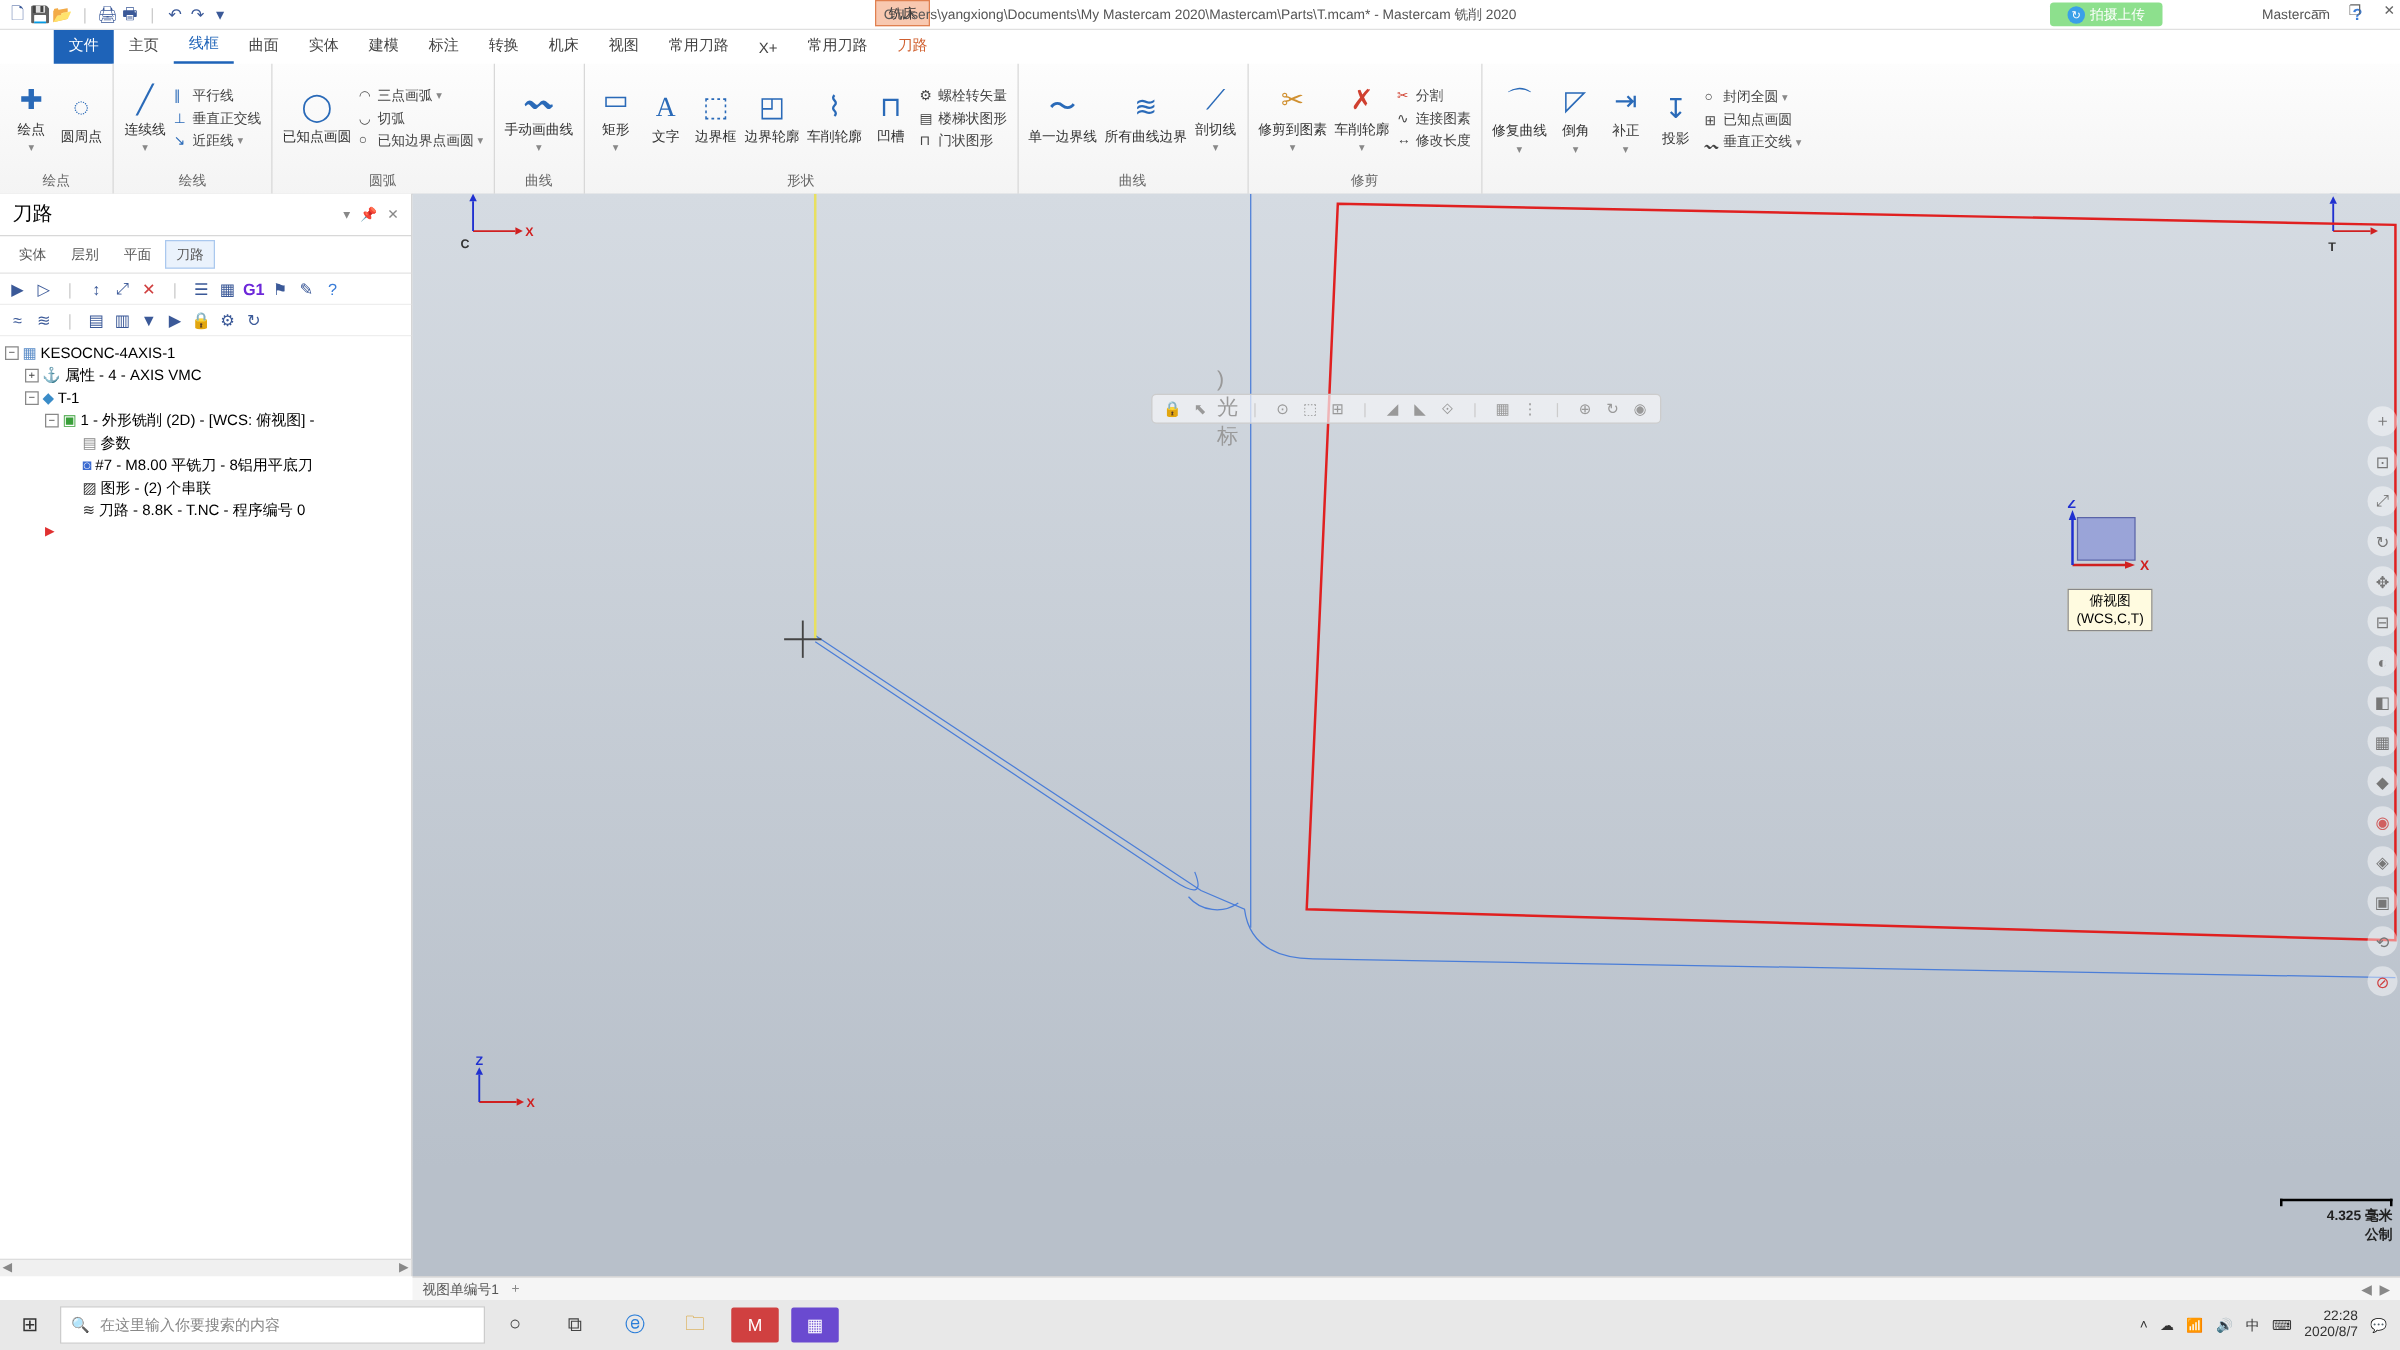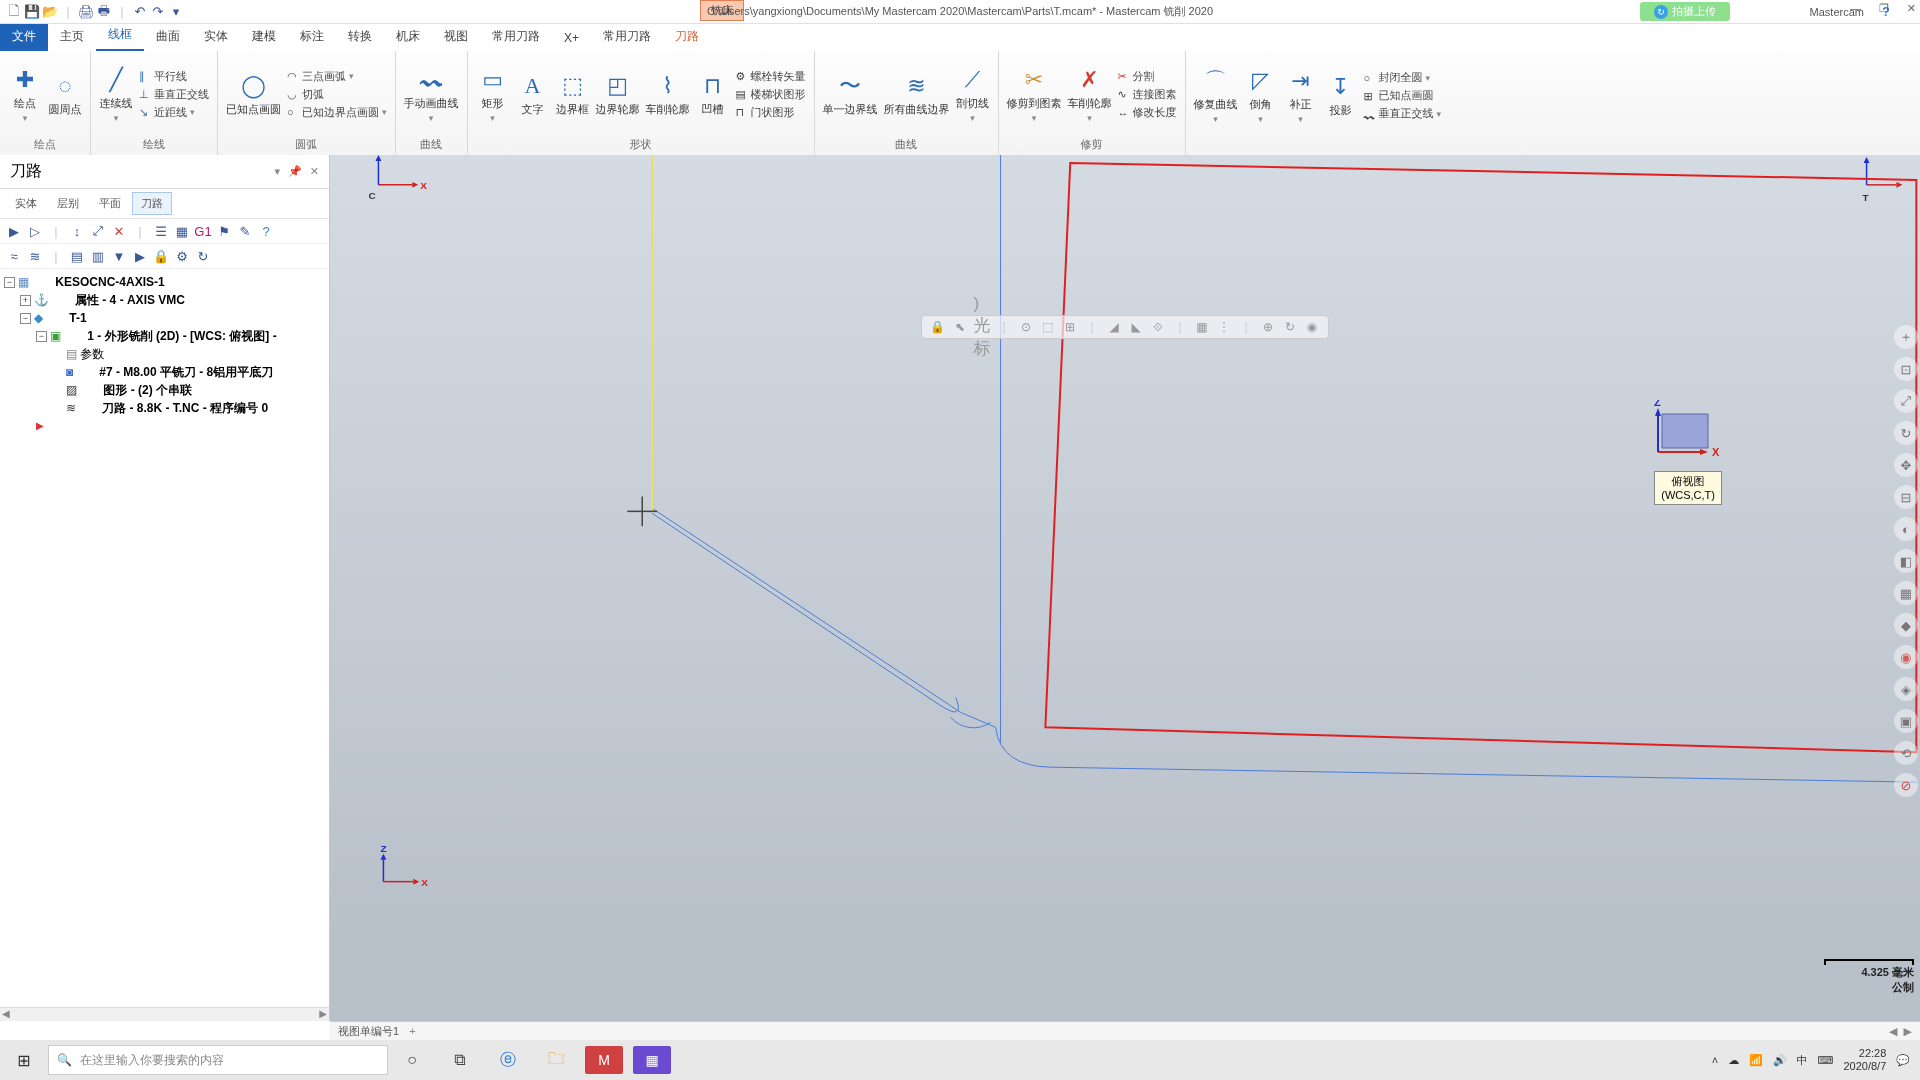--- a/index.html
+++ b/index.html
@@ -11,21 +11,21 @@
 .titlebar .qat span { width: 16px; height: 16px; display: inline-flex; align-items: center; justify-content: center; font-size: 13px; color: #3b5998; }
 .titlebar .center { position: absolute; left: 50%; transform: translateX(-50%); }
 .titlebar .context-tab { position: absolute; left: 700px; top:0; background:#f8c8b0; border:1px solid #e08050; padding: 2px 10px; font-size:11px; color:#333; }
 .titlebar .wincontrols { position: absolute; right: 4px; top: 2px; display: flex; gap: 18px; font-size: 11px; color: #666; }
 .titlebar .upload { position:absolute; right: 190px; top:2px; background:#8de08d; color:#fff; padding:2px 14px; font-size:11px; border-radius:3px; display:flex; align-items:center; gap:4px;}
 .titlebar .upload .ico{ width:14px;height:14px;background:#3aa0e8;border-radius:50%; display:inline-flex;align-items:center;justify-content:center;font-size:9px;}
 .titlebar .brand { position:absolute; right:56px; font-size:11px; color:#555;}
 .titlebar .help-icon{position:absolute; right:8px; color:#3b7dd8; font-weight:bold; font-size:13px;}
 
 
-.ribbon-tabs { height: 27px; background: #fff; display: flex; align-items: flex-end; font-size: 12px; }
+.ribbon-tabs { height: 27px; background: #fff; display: flex; align-items: flex-end; font-size: 12px; padding-left: 43px; }
 .ribbon-tabs .tab { padding: 6px 12px; color: #444; cursor: pointer; }
 .ribbon-tabs .tab.file { background: #1e63b8; color: #fff; }
 .ribbon-tabs .tab.active { border-bottom: 2px solid #1e63b8; color: #1e63b8; }
 .ribbon-tabs .tab.ctx { color:#d06030; }
 
 
 .ribbon { height: 105px; background: linear-gradient(#fdfdfd,#f4f4f4); border-bottom: 1px solid #c8c8c8; display: flex; }
 .rgroup { border-right: 1px solid #d8d8d8; display: flex; flex-direction: column; justify-content: space-between; }
 .rgroup .items { flex: 1; display: flex; align-items: center; padding: 4px 8px; gap: 6px; }
 .rgroup .glabel { text-align: center; font-size: 11px; color: #666; padding-bottom: 3px; }
@@ -42,21 +42,21 @@
 .leftpanel .hdr .pinrow{font-size:11px; color:#888; display:flex; gap:8px;}
 .leftpanel .tabs2 { display:flex; gap:2px; padding:3px 6px; font-size:11px; border-bottom:1px solid #e4e4e4;}
 .leftpanel .tabs2 span{ padding:3px 8px; border:1px solid transparent; color:#555;}
 .leftpanel .tabs2 span.on{ border:1px solid #aac8ee; background:#eaf2fc;}
 .leftpanel .toolbar { display:flex; gap:5px; padding:4px 6px; font-size:13px; color:#3b5998; border-bottom:1px solid #eee; flex-wrap:wrap;}
 .leftpanel .toolbar span{width:16px;height:16px;display:inline-flex;align-items:center;justify-content:center;}
 .tree { font-size:12px; padding:4px 4px; line-height:18px; }
 .tree .row { white-space:nowrap; display:flex; align-items:center; gap:3px;}
 .tree .exp{ width:11px; height:11px; border:1px solid #888; font-size:9px; display:inline-flex; align-items:center; justify-content:center; color:#444; line-height:1;}
 .tree .ind1{padding-left:16px;} .tree .ind2{padding-left:32px;} .tree .ind3{padding-left:48px;}
-.tree b{font-weight:bold;margin-left:23px;}
+.tree b{font-weight:normal;}
 .redtri{color:#e03030;font-size:10px;}
 .scrollh{position:absolute; bottom:0; left:0; right:0; height:14px; background:#f0f0f0; border-top:1px solid #ddd; display:flex; justify-content:space-between; font-size:10px; color:#888; padding:0 2px;}
 
 
 .viewport { position:absolute; top:155px; left:330px; right:0; bottom:59px; background:linear-gradient(#d5dbe2,#b8c0ca 90%); overflow:hidden;}
 .viewport svg { width:100%; height:100%; }
 .axislabel { font-size:10px; font-weight:bold; }
 .gnomon-box { position:absolute; right:200px; top:245px; }
 .gnomon-label { position:absolute; right:198px; top:316px; background:#fffbe0; border:1px solid #888; font-size:11px; padding:2px 6px; line-height:14px; text-align:center;}
 .scale-ind { position:absolute; right:6px; bottom:26px; text-align:right; font-size:11px; font-weight:bold; color:#222; }
@@ -368,21 +368,21 @@
   <div class="toolbar">
     <span>▶</span>
       <span>▷</span>
       <span style="color:#ccc">|</span>
     <span>↕</span>
       <span>⤢</span>
       <span style="color:#d04040">✕</span>
       <span style="color:#ccc">|</span>
     <span>☰</span>
       <span>▦</span>
-      <span style="font-weight:normal;color:#be185d">G1</span>
+      <span style="font-weight:bold;color:#6d28d9">G1</span>
     <span>⚑</span>
       <span>✎</span>
       <span style="color:#3b7dd8">?</span>
   </div>
   <div class="toolbar">
     <span>≈</span>
       <span>≋</span>
       <span style="color:#ccc">|</span>
     <span>▤</span>
       <span>▥</span>

